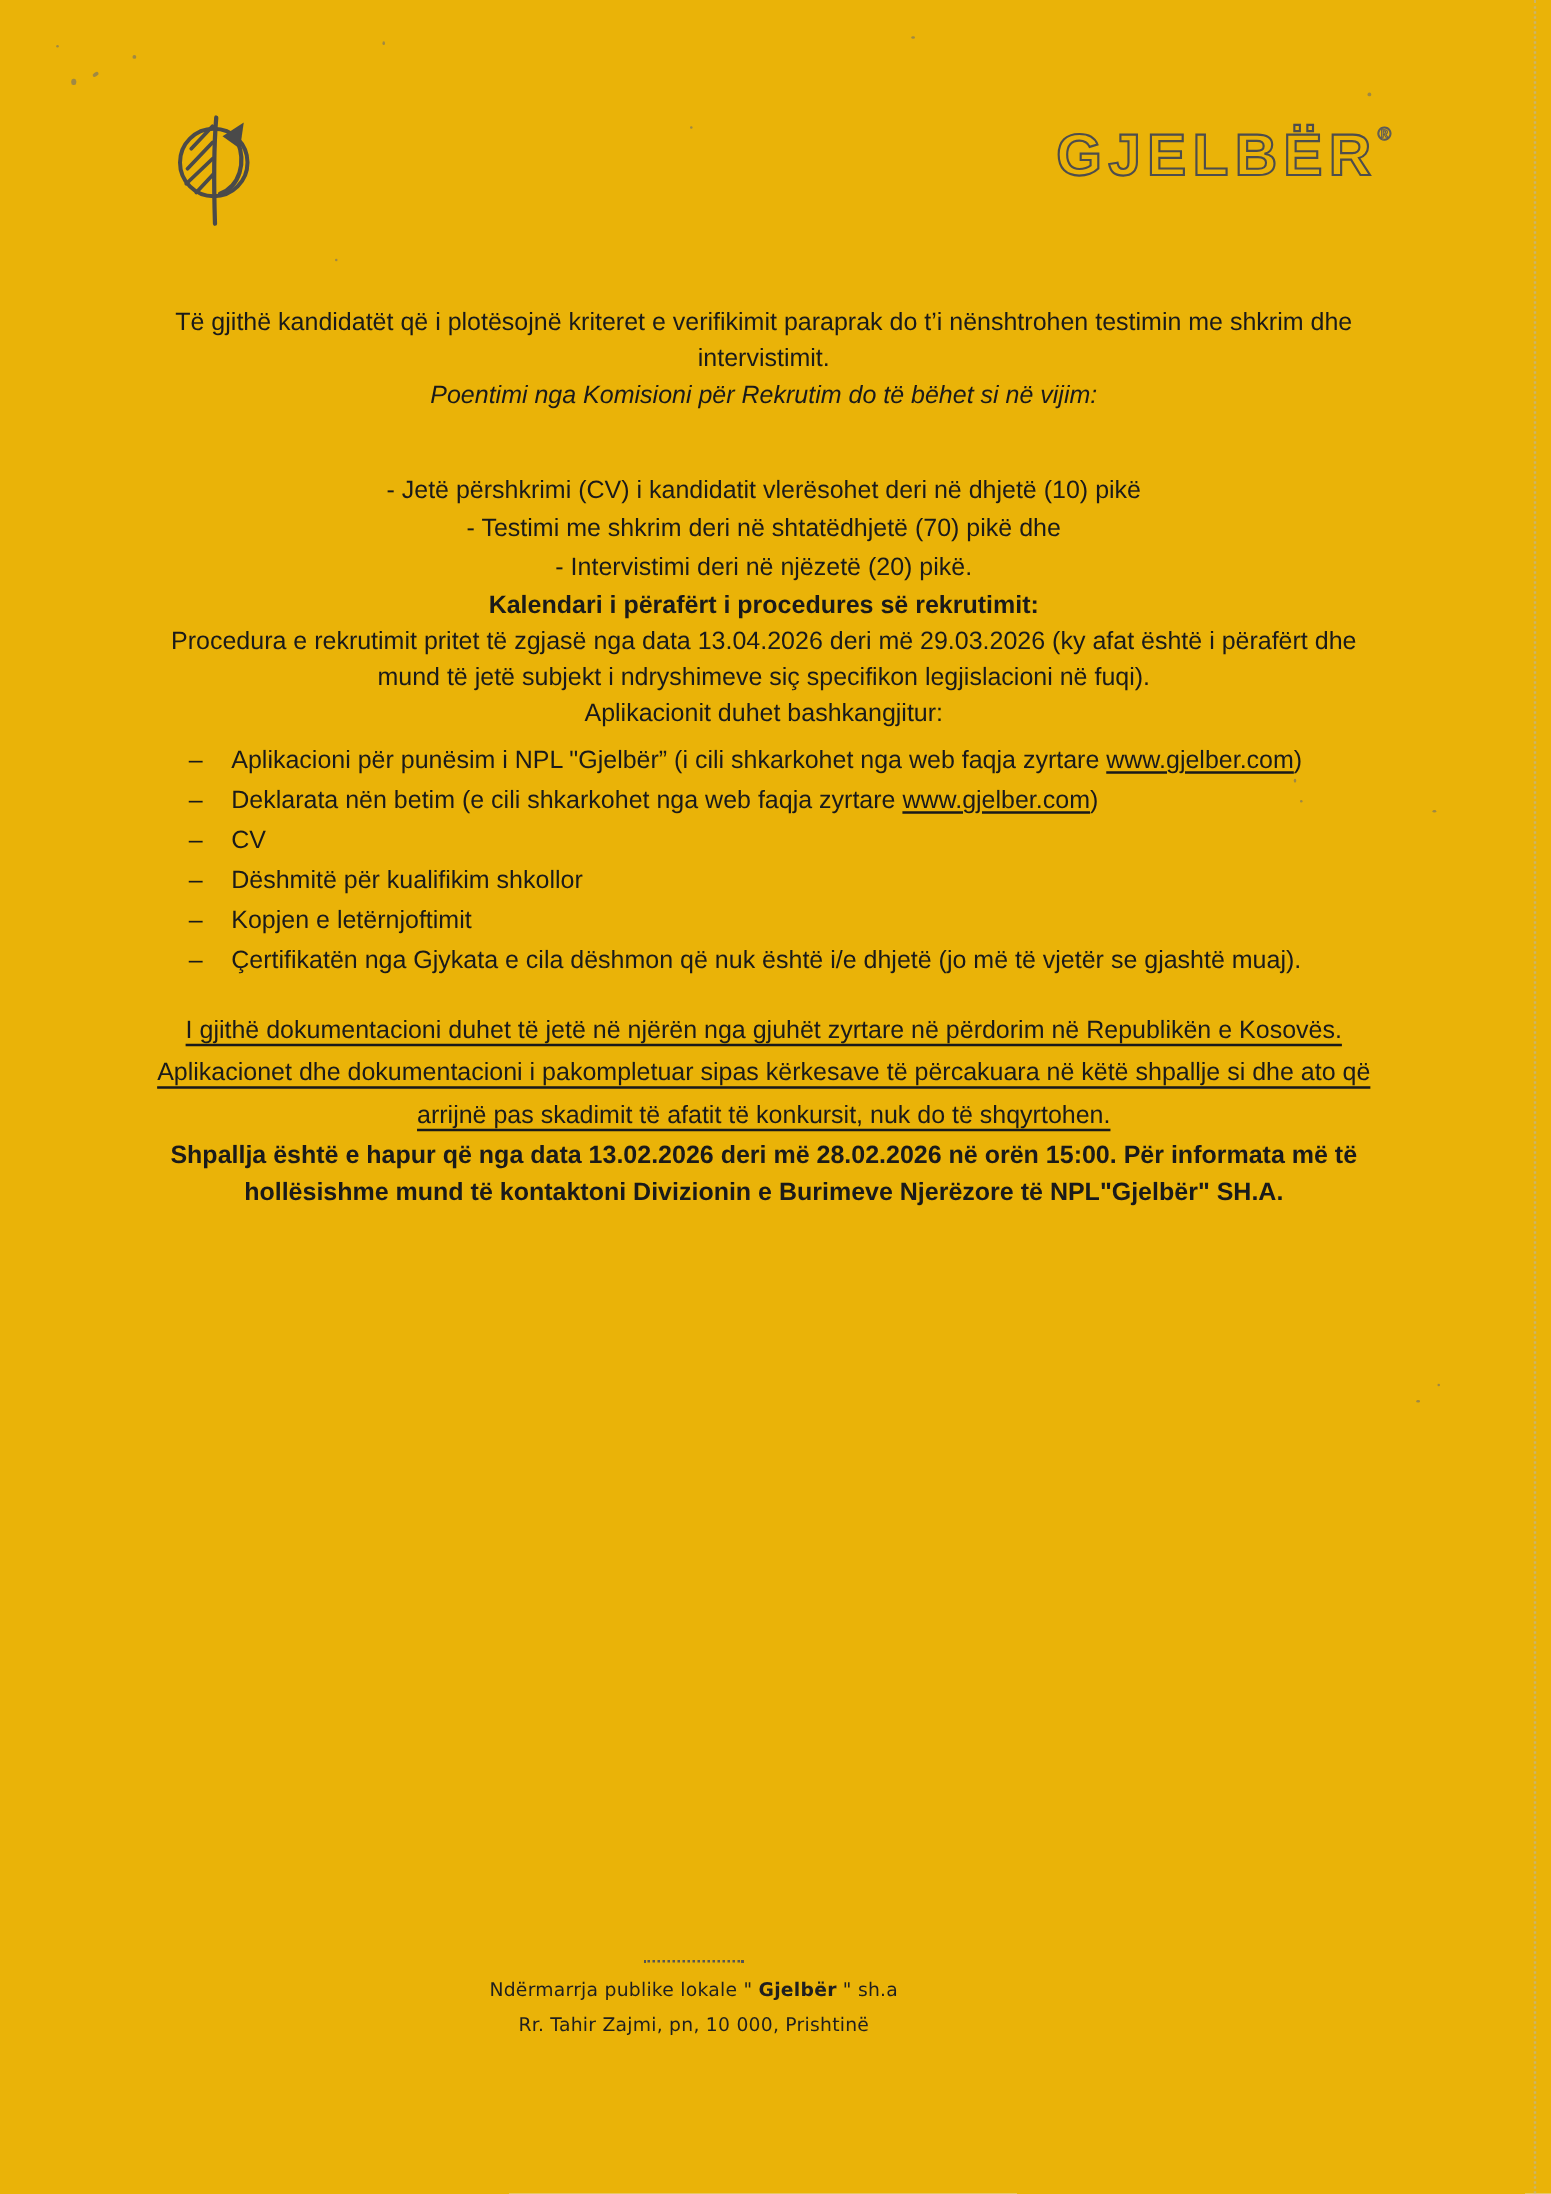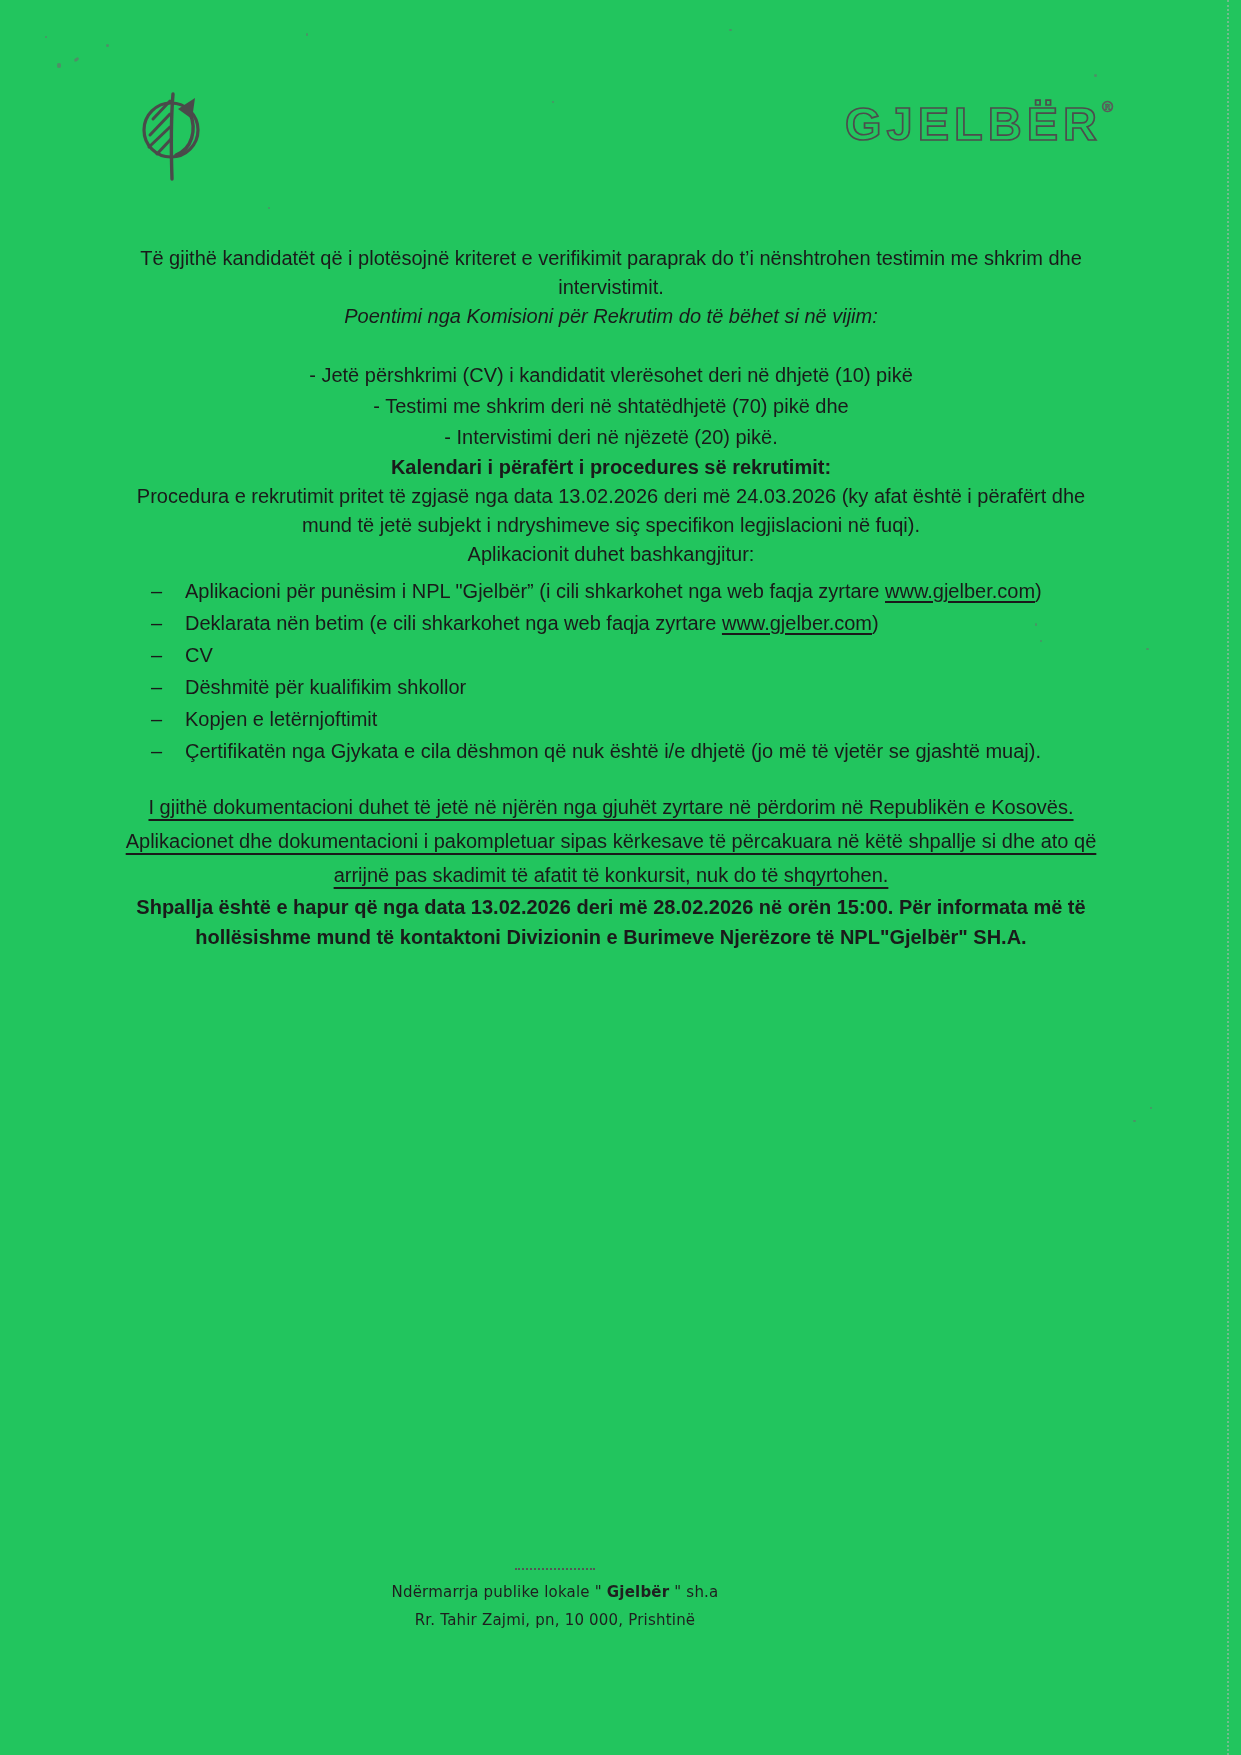--- a/index.html
+++ b/index.html
@@ -1,19 +1,19 @@
 <!DOCTYPE html>
 <html><head>
 <meta charset="utf-8">
 <style>
   html,body{margin:0;padding:0;background:#e8e8e8;}
   .page{
     position:relative;
     width:1241px;height:1755px;
-    background:#22c55e;
+    background:#eab308;
     margin:0 auto;
     font-family:"Liberation Sans", sans-serif;
     color:#1a1a1a;
     overflow:hidden;
   }
   
   .logo{position:absolute;left:126px;top:78px;width:90px;height:110px;}
   .wordmark{
     position:absolute;left:845px;top:96px;width:300px;
     font-size:47px;font-weight:bold;letter-spacing:5px;
@@ -26,21 +26,21 @@
     vertical-align:28px;
   }
   
   .content{
     position:absolute;left:120px;top:244px;width:982px;
     font-size:20px;line-height:29px;
   }
   .content p{margin:0;text-align:center;}
   .p-intro{text-align:justify;}
   .p-scoring-intro{font-style:italic;margin-top:45px;}
-  .scoring-list{margin-top:29px;line-height:31px;}
+  .scoring-list{margin-top:46px;line-height:31px;}
   .h-calendar{font-weight:bold;margin-top:28px;}
   .p-calendar{text-align:justify;}
   .p-selected{font-weight:bold;margin-top:42px;}
   .p-attach-intro{margin-top:28px;}
   .attach-list{margin-top:7px;}
   .attach-item{display:flex;line-height:30px;margin-top:2px;}
   .attach-dash{width:65px;padding-left:31px;box-sizing:border-box;flex:none;}
   .attach-text{flex:1;}
   .attach-text.just{text-align:justify;}
   .doc-link{text-decoration:underline;text-underline-offset:3px;}
@@ -110,21 +110,21 @@
 
     <p class="p-scoring-intro">Poentimi nga Komisioni për Rekrutim do të bëhet si në vijim:</p>
 
     <div class="scoring-list">
       <p>- Jetë përshkrimi (CV) i kandidatit vlerësohet deri në dhjetë (10) pikë</p>
       <p> - Testimi me shkrim deri në shtatëdhjetë (70) pikë dhe</p>
       <p>- Intervistimi deri në njëzetë (20) pikë.</p>
     </div>
 
     <p class="h-calendar">Kalendari i përafërt i procedures së rekrutimit:</p>
-    <p class="p-calendar">Procedura e rekrutimit pritet të zgjasë nga data 13.02.2026 deri më 24.03.2026 (ky afat është i përafërt dhe mund të jetë subjekt i ndryshimeve siç specifikon legjislacioni në fuqi).</p>
+    <p class="p-calendar">Procedura e rekrutimit pritet të zgjasë nga data 13.04.2026 deri më 29.03.2026 (ky afat është i përafërt dhe mund të jetë subjekt i ndryshimeve siç specifikon legjislacioni në fuqi).</p>
 
 
     <p class="p-attach-intro">Aplikacionit duhet bashkangjitur:</p>
 
     <div class="attach-list">
 
       <div class="attach-item">
         <span class="attach-dash">–</span>
         <span class="attach-text just"><span>Aplikacioni për punësim i NPL "Gjelbër” (i cili shkarkohet nga web faqja zyrtare </span><span class="doc-link">www.gjelber.com</span><span>)</span></span>
       </div>

